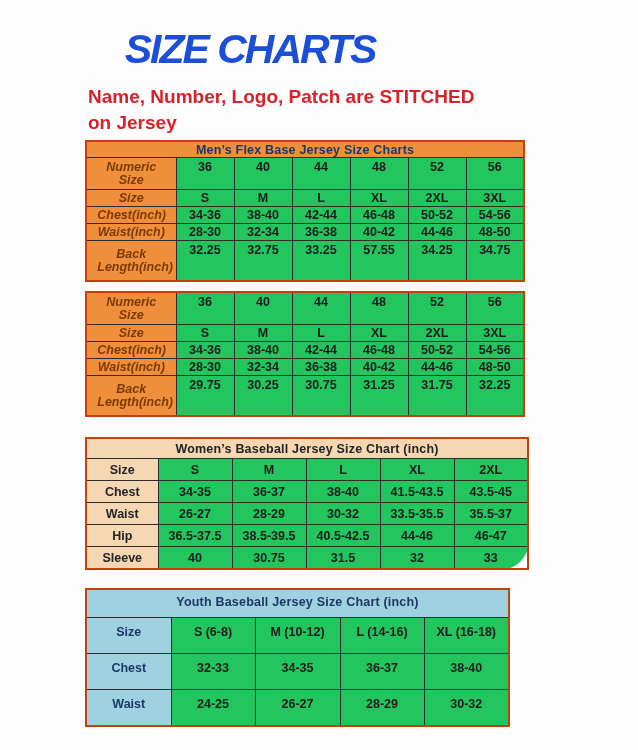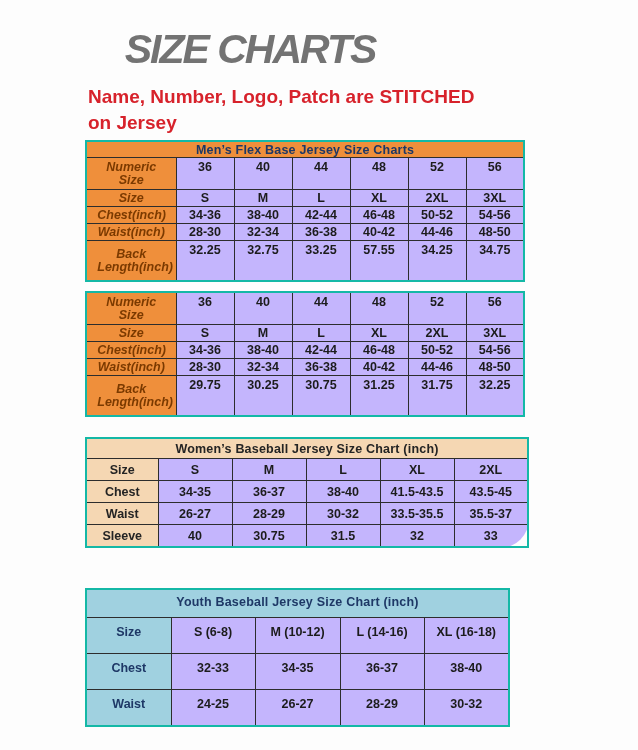--- a/index.html
+++ b/index.html
@@ -7,35 +7,35 @@
     width:638px;height:750px;position:relative;
     background:#fdfdfd;
     font-family:"Liberation Sans",sans-serif;
     overflow:hidden;
   }
   .page-title{
     position:absolute;left:0;top:26px;width:500px;
     text-align:center;
     font-size:41px;font-weight:bold;font-style:italic;
     letter-spacing:-2px;
-    color:#737373;
+    color:#1d4ed8;
     white-space:nowrap;
   }
   .subtitle{
     position:absolute;left:88px;top:84px;width:460px;
     font-size:19px;font-weight:bold;
     line-height:26px;
     color:#d7222b;
   }
   table{
     position:absolute;
     border-collapse:collapse;
     table-layout:fixed;
-    background:#c4b5fd;
-    border:2px solid #14b8a6;
+    background:#22c55e;
+    border:2px solid #c2410c;
     color:#1c1c1c;
   }
   td{
     border:1px solid #2d2d2d;
     text-align:center;
     vertical-align:middle;
     font-weight:bold;
     font-size:12.5px;
     padding:0;
     overflow:hidden;
@@ -225,20 +225,28 @@
   </tr>
   <tr class="r">
     <td class="lbl">Waist</td>
     <td class="val">26-27</td>
     <td class="val">28-29</td>
     <td class="val">30-32</td>
     <td class="val">33.5-35.5</td>
     <td class="val">35.5-37</td>
   </tr>
   <tr class="r">
+    <td class="lbl">Hip</td>
+    <td class="val">36.5-37.5</td>
+    <td class="val">38.5-39.5</td>
+    <td class="val">40.5-42.5</td>
+    <td class="val">44-46</td>
+    <td class="val">46-47</td>
+  </tr>
+  <tr class="r">
     <td class="lbl">Sleeve</td>
     <td class="val">40</td>
     <td class="val">30.75</td>
     <td class="val">31.5</td>
     <td class="val">32</td>
     <td class="val">33</td>
   </tr>
 </tbody>
   </table>
 

